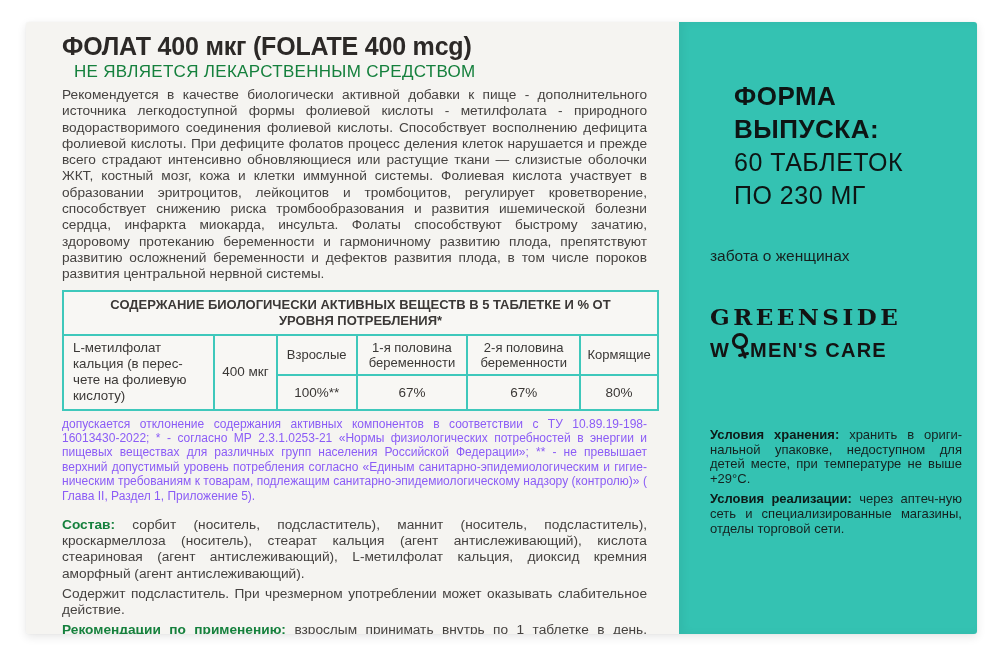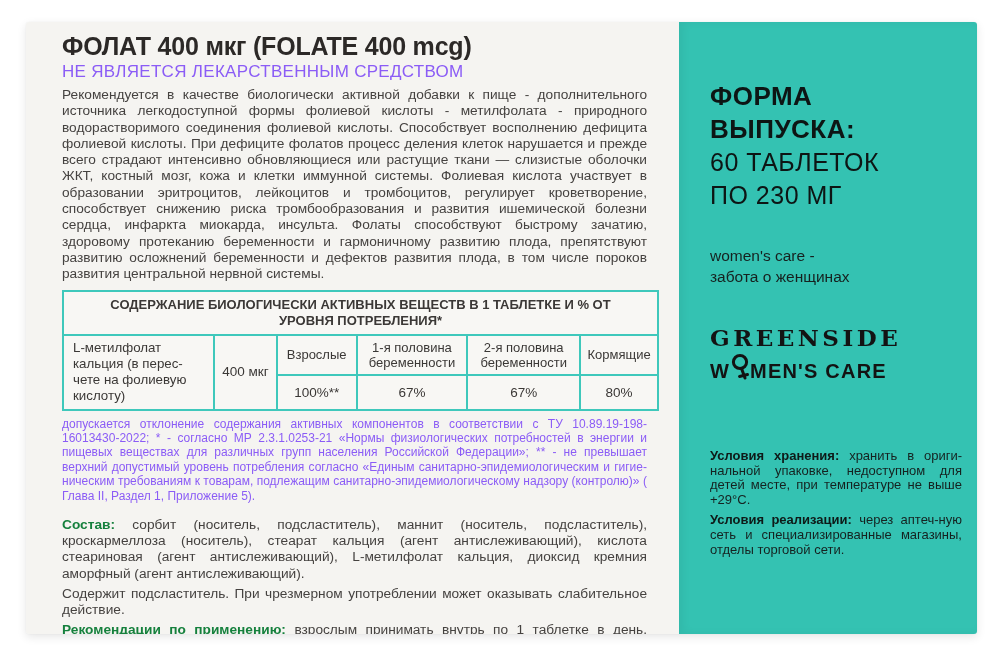--- a/index.html
+++ b/index.html
@@ -15,22 +15,23 @@
   
   .left-panel {
     width: 653px; height: 100%; background: #f5f4f1;
     padding: 9px 32px 0 36px; color: #44413e; overflow: hidden;
   }
   .title {
     font-size: 25px; font-weight: bold; color: #2c2927; letter-spacing: -0.2px;
     line-height: 30px;
   }
   .subtitle {
-    font-size: 17px; color: #8b5cf6; letter-spacing: 0.3px; line-height: 21px;
+    font-size: 17px; color: #15803d; letter-spacing: 0.3px; line-height: 21px;
     margin-bottom: 5px;
+    margin-left: 12px;
   }
   .desc {
     font-size: 13.7px; line-height: 16.3px; text-align: justify; color: #454240;
     margin-bottom: 7px;
   }
 
   table.nutrition {
     border-collapse: collapse; width: 597px; background: #f8f7f4;
     margin-bottom: 6px;
   }
@@ -55,21 +56,21 @@
     margin-bottom: 4px;
   }
   .para b { color: #15803d; }
 
   
   .right-panel {
     width: 298px; height: 100%; background: #34c2b2; color: #10201e;
     padding: 58px 18px 0 31px; position: relative;
     box-shadow: inset 4px 0 8px rgba(0,0,0,0.05);
   }
-  .form-block { line-height: 33px; letter-spacing: 0.5px; color: #0d1514; }
+  .form-block { line-height: 33px; letter-spacing: 0.5px; color: #0d1514; margin-left: 24px; }
   .form-block .bold-line { font-size: 26px; font-weight: bold; }
   .form-block .reg-line  { font-size: 25px; font-weight: 400; }
 
   .tagline { margin-top: 33px; font-size: 15.5px; line-height: 21px; color: #16211f; }
 
   .brand { margin-top: 38px; }
   .brand-word {
     font-family: "DejaVu Serif", serif; font-weight: bold; font-size: 23px;
     letter-spacing: 3.5px; color: #131313; line-height: 26px;
   }
@@ -100,21 +101,21 @@
       <colgroup>
         <col style="width:152px">
           <col style="width:63px">
           <col style="width:80px">
         <col style="width:111px">
           <col style="width:113px">
           <col style="width:78px">
       </colgroup>
       <tbody>
           <tr>
-        <td class="tbl-title" colspan="6">СОДЕРЖАНИЕ БИОЛОГИЧЕСКИ АКТИВНЫХ ВЕЩЕСТВ В 1 ТАБЛЕТКЕ И % ОТ УРОВНЯ ПОТРЕБЛЕНИЯ*</td>
+        <td class="tbl-title" colspan="6">СОДЕРЖАНИЕ БИОЛОГИЧЕСКИ АКТИВНЫХ ВЕЩЕСТВ В 5 ТАБЛЕТКЕ И % ОТ УРОВНЯ ПОТРЕБЛЕНИЯ*</td>
       </tr>
       <tr>
         <td class="substance" rowspan="2">L-метилфолат кальция (в перес-чете на фолиевую кислоту)</td>
         <td class="amount" rowspan="2">400 мкг</td>
         <td class="grp-head">Взрослые</td>
         <td class="grp-head">1-я половина беременности</td>
         <td class="grp-head">2-я половина беременности</td>
         <td class="grp-head">Кормящие</td>
       </tr>
       <tr>
@@ -138,21 +139,20 @@
 
   <div class="right-panel">
     <div class="form-block">
       <div class="bold-line">ФОРМА</div>
       <div class="bold-line">ВЫПУСКА:</div>
       <div class="reg-line">60 ТАБЛЕТОК</div>
       <div class="reg-line">ПО 230 МГ</div>
     </div>
 
     <div class="tagline">
-      <div>women's care -</div>
       <div>забота о женщинах</div>
     </div>
 
     <div class="brand">
       <div class="brand-word">GREENSIDE</div>
       <div class="brand-sub">
         <span>W</span>
           <span class="female-symbol"><svg width="18" height="27" viewBox="0 0 18 27" style="overflow:visible">
               <circle cx="9" cy="8" r="6.6" fill="none" stroke="#131313" stroke-width="3"></circle>
               <line x1="10.5" y1="14.5" x2="14" y2="24" stroke="#131313" stroke-width="3" stroke-linecap="round"></line>

